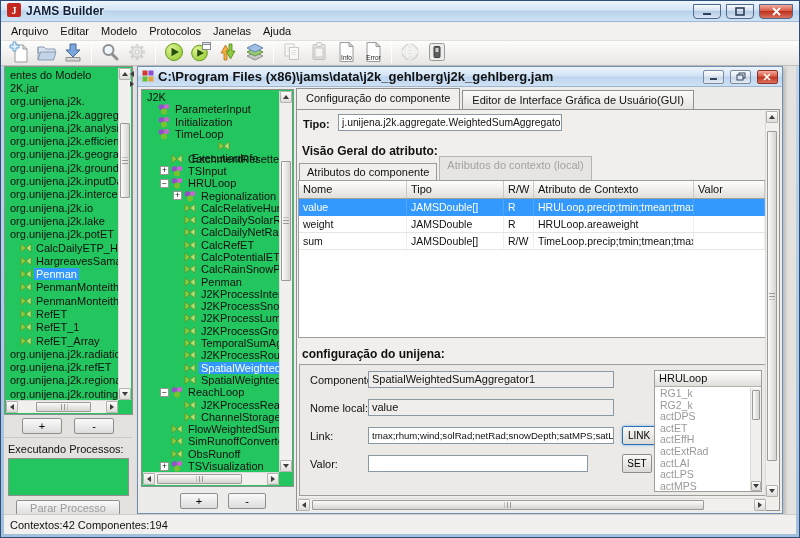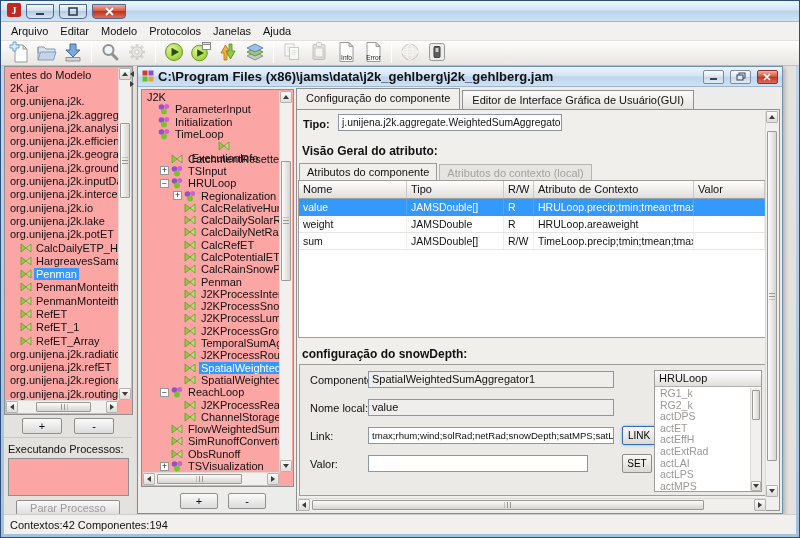--- a/index.html
+++ b/index.html
@@ -21,21 +21,21 @@
   .menubar{left:0;right:0;top:21px;height:19px;background:#f2f1ef;display:flex;align-items:center;padding-left:4px;border-bottom:1px solid #e3e1de;}
   .menu-item{padding:2px 6px;cursor:default;}
   .toolbar{left:0;right:0;top:40px;height:25px;display:flex;align-items:center;gap:1px;padding-left:5px;
     background:linear-gradient(#fdfdfc,#e8e6e3);border-bottom:1px solid #c2c0bd;}
   .tb-btn{width:26px;height:23px;border:none;background:transparent;padding:0;display:flex;align-items:center;justify-content:center;}
   .tb-btn.disabled svg{filter:grayscale(.95) opacity(.5);}
   .tb-sep{width:1px;height:20px;background:#c7c5c2;border-right:1px solid #fff;margin:0 4px;}
 
   
   .desktop{top:65px;left:3px;right:3px;bottom:23px;background:#e4e2df;}
-  .white-box{background:#fca5a5;border:1px solid #8f8f8f;}
+  .white-box{background:#22c55e;border:1px solid #8f8f8f;}
 
   
   .left-list{left:0;top:0;width:129px;height:349px;}
   .ll-rows{position:absolute;left:1px;top:1px;right:14px;bottom:14px;overflow:hidden;}
   .ll-row{height:13.3px;display:flex;align-items:center;white-space:nowrap;padding-left:2px;}
   .ll-row .ico{flex:none;width:12px;height:12px;margin-right:2px;}
   .ll-row .lbl{padding:0 2px;}
   .ll-row.sel .lbl{background:#3399ff;color:#fff;}
   .mini-btn{height:16px;border:1px solid #8f8f8f;border-radius:2px;background:linear-gradient(#fafafa,#dcdcdc);
     display:flex;align-items:center;justify-content:center;font-size:11px;padding:0;}
@@ -84,21 +84,21 @@
   .tabs{position:absolute;left:0;top:0;height:20px;display:flex;align-items:flex-end;}
   .tab{border:1px solid #919191;border-bottom:none;padding:3px 9px 2px;height:19px;background:linear-gradient(#fbfbfa,#e5e3e0);margin-right:2px;white-space:nowrap;}
   .tab.active{background:#f0efec;height:21px;position:relative;z-index:3;}
   .tab-content{position:absolute;left:0;right:0;top:20px;bottom:0;border:1px solid #919191;background:#f0efec;z-index:2;}
   .bold-label{font-weight:bold;}
   .section-label{font-weight:bold;font-size:12px;}
   .field{background:#fff;border:1px solid #8a98a6;padding:1px 3px;white-space:nowrap;overflow:hidden;height:17px;line-height:13px;}
   .field.dis{background:#efeeec;}
   .attr-tabs{position:absolute;left:2px;top:52px;display:flex;align-items:flex-end;height:18px;}
   .attr-tab{border:1px solid #9a9a9a;border-bottom:none;padding:2px 7px;background:#f0efec;white-space:nowrap;}
-  .attr-tab.dis{color:#a5a29e;background:#e7e5e2;border-color:#b7b5b2;margin-left:2px;height:16px;text-align:center;}
+  .attr-tab.dis{color:#a5a29e;background:#e7e5e2;border-color:#b7b5b2;margin-left:2px;height:24px;text-align:center;}
   .attr-table{position:absolute;left:1px;top:70px;width:468px;height:158px;background:#fff;border:1px solid #9f9d9a;}
   .t-head{display:flex;height:18px;background:linear-gradient(#ffffff,#e0deda);border-bottom:1px solid #9f9d9a;}
   .t-hcell{padding:2px 4px;border-right:1px solid #cbc9c5;white-space:nowrap;overflow:hidden;}
   .t-row{display:flex;height:17px;border-bottom:1px solid #e7e5e2;}
   .t-cell{padding:2px 4px;border-right:1px solid #f0eeeb;white-space:nowrap;overflow:hidden;font-size:10.5px;}
   .t-row.sel{background:#3399ff;color:#fff;border-bottom-color:#3399ff;}
   .t-row.sel .t-cell{border-right-color:#4da6ff;}
   .c1{width:108px;flex:none;} .c2{width:97px;flex:none;} .c3{width:30px;flex:none;} .c4{width:160px;flex:none;} .c5{flex:1;}
   .group-box{position:absolute;left:2px;top:254px;width:468px;height:132px;border:1px solid #9f9d9a;background:#eceae7;}
   .gb-label{position:absolute;left:10px;white-space:nowrap;}
@@ -118,20 +118,21 @@
 </head>
 <body>
 
 <div class="app">
 
   <div class="abs titlebar">
     <span><svg width="14" height="14">
           <rect width="14" height="14" rx="2" fill="#c3271d"></rect>
           <text x="7" y="11" font-size="10" font-weight="bold" fill="#fff" text-anchor="middle" font-family="Liberation Serif,serif">J</text>
         </svg></span>
+    <span class="title-text">JAMS Builder</span>
     <span class="win-btn">
         <svg width="10" height="9">
           <path d="M1 7h8" stroke="#2e3f57" stroke-width="2"></path>
         </svg>
       </span>
     <span class="win-btn">
         <svg width="10" height="9">
           <rect x="1" y="1" width="8" height="7" fill="none" stroke="#2e3f57" stroke-width="1.6"></rect>
         </svg>
       </span>
@@ -748,21 +749,21 @@
                   <div class="t-row">
                     <span class="t-cell c1">sum</span>
                     <span class="t-cell c2">JAMSDouble[]</span>
                     <span class="t-cell c3">R/W</span>
                     <span class="t-cell c4">TimeLoop.precip;tmin;tmean;tmax;r...</span>
                     <span class="t-cell c5"></span>
                   </div>
                 </div>
             </div>
 
-            <span class="abs section-label" style="left:5px;top:237px;">configuração do snowDepth:</span>
+            <span class="abs section-label" style="left:5px;top:237px;">configuração do unijena:</span>
 
             <div class="group-box">
               <span class="gb-label" style="top:9px;">Componente:</span>
               <span class="field dis gb-field" style="top:6px;">SpatialWeightedSumAggregator1</span>
               <span class="gb-label" style="top:37px;">Nome local:</span>
               <span class="field dis gb-field" style="top:34px;">value</span>
               <span class="gb-label" style="top:65px;">Link:</span>
               <span class="field gb-field" style="top:62px;font-size:9.6px;">tmax;rhum;wind;solRad;netRad;snowDepth;satMPS;satLPS;rs;ra</span>
               <button class="push-btn focus" style="left:322px;top:61px;width:34px;">LINK</button>
               <span class="gb-label" style="top:93px;">Valor:</span>

